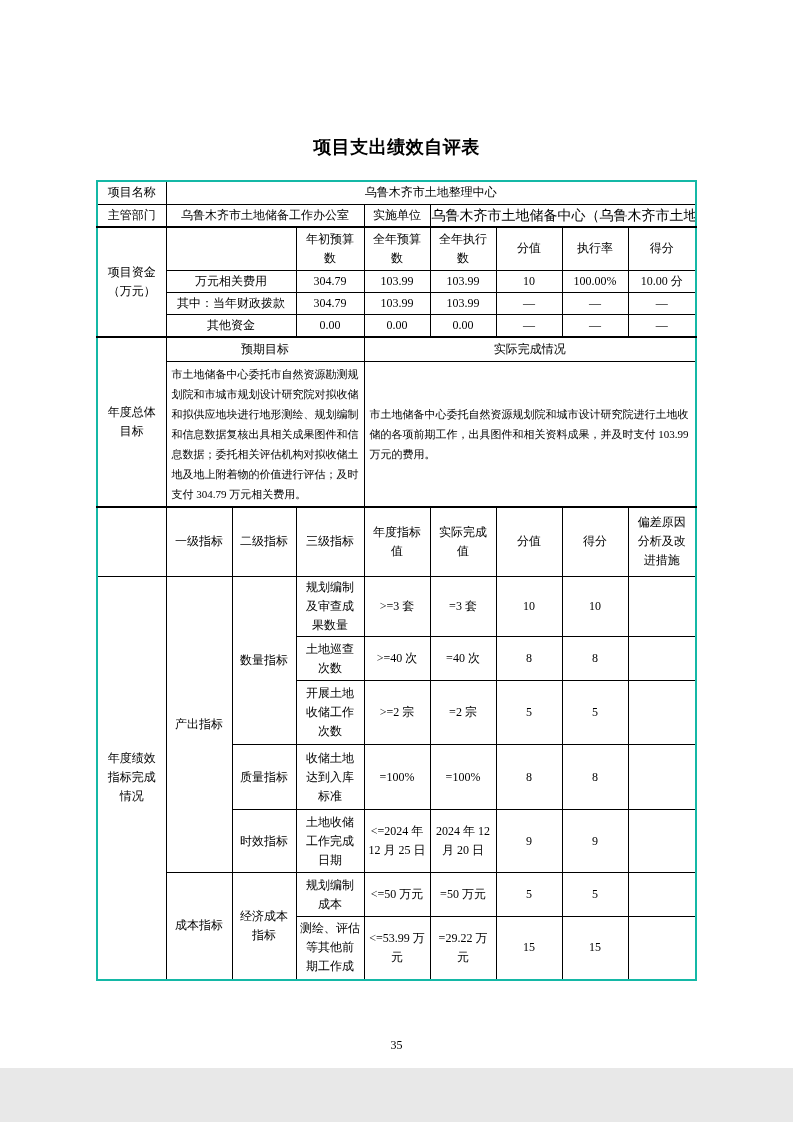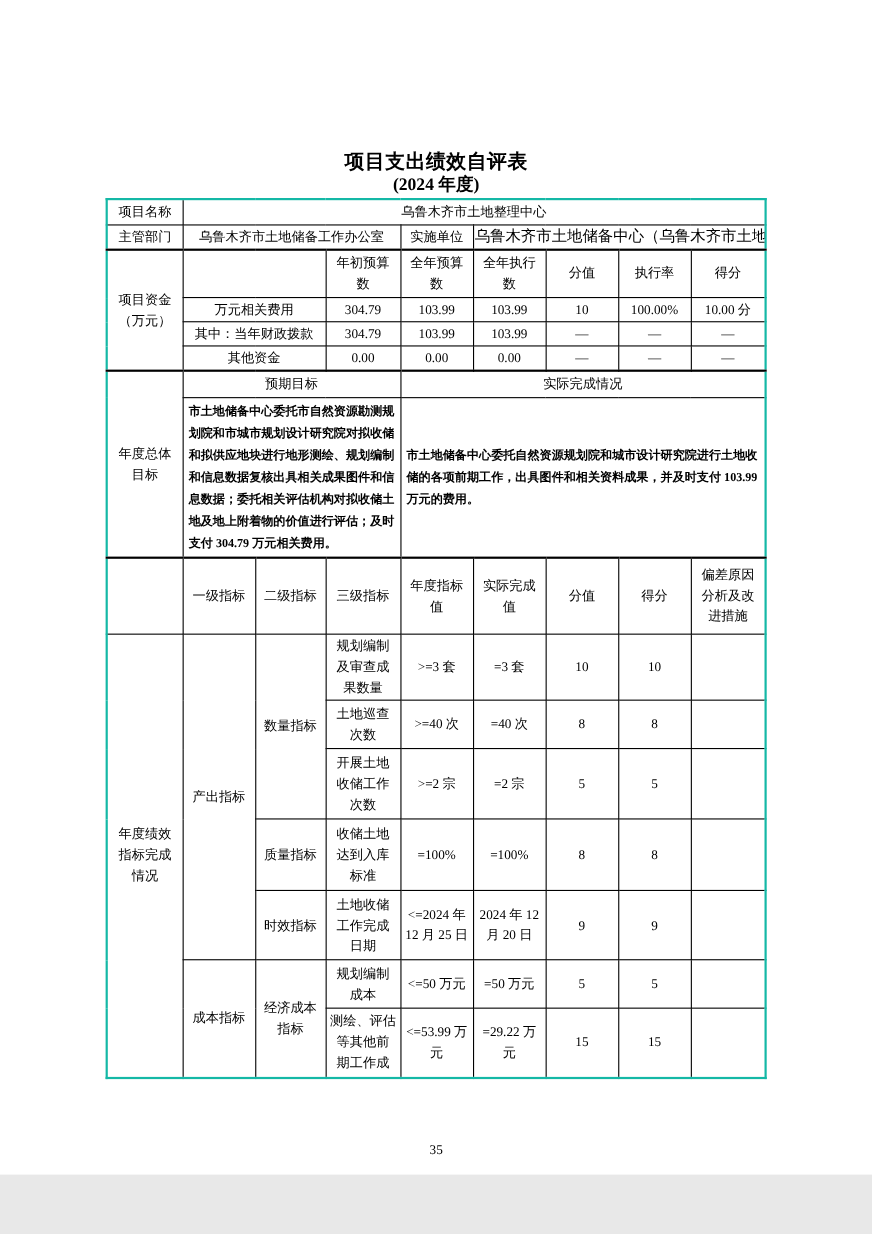--- a/index.html
+++ b/index.html
@@ -50,21 +50,20 @@
     overflow: hidden;
     word-break: break-all;
   }
   tr.sect td { border-top: 2px solid #000; }
   td.goal-par {
     text-align: left;
     font-size: 11px;
     line-height: 20px;
     padding: 2px 5px;
     white-space: pre-line;
-    font-weight: bold;
   }
   td.impl-val {
     font-size: 14px;
     white-space: nowrap;
     padding: 1px 1px;
     margin-left: 20px;
   }
   .h23 { height: 23px; } .h22 { height: 22px; } .h44 { height: 44px; }
   .h24 { height: 24px; } .h144 { height: 144px; } .h70 { height: 70px; }
   .h59 { height: 59px; } .h64 { height: 64px; padding-left: 28px; } .h65 { height: 65px; }
@@ -75,21 +74,20 @@
     text-align: center;
     font-size: 12px;
   }
 </style>
 </head>
 <body>
 
 <div class="page">
 
   <div class="doc-title">项目支出绩效自评表</div>
-  <div class="doc-subtitle">(2024 年度)</div>
 
   <table class="main">
     <colgroup>
       <col style="width:69px">
         <col style="width:66px">
         <col style="width:64px">
       <col style="width:68px">
         <col style="width:66px">
         <col style="width:66px">
       <col style="width:66px">

